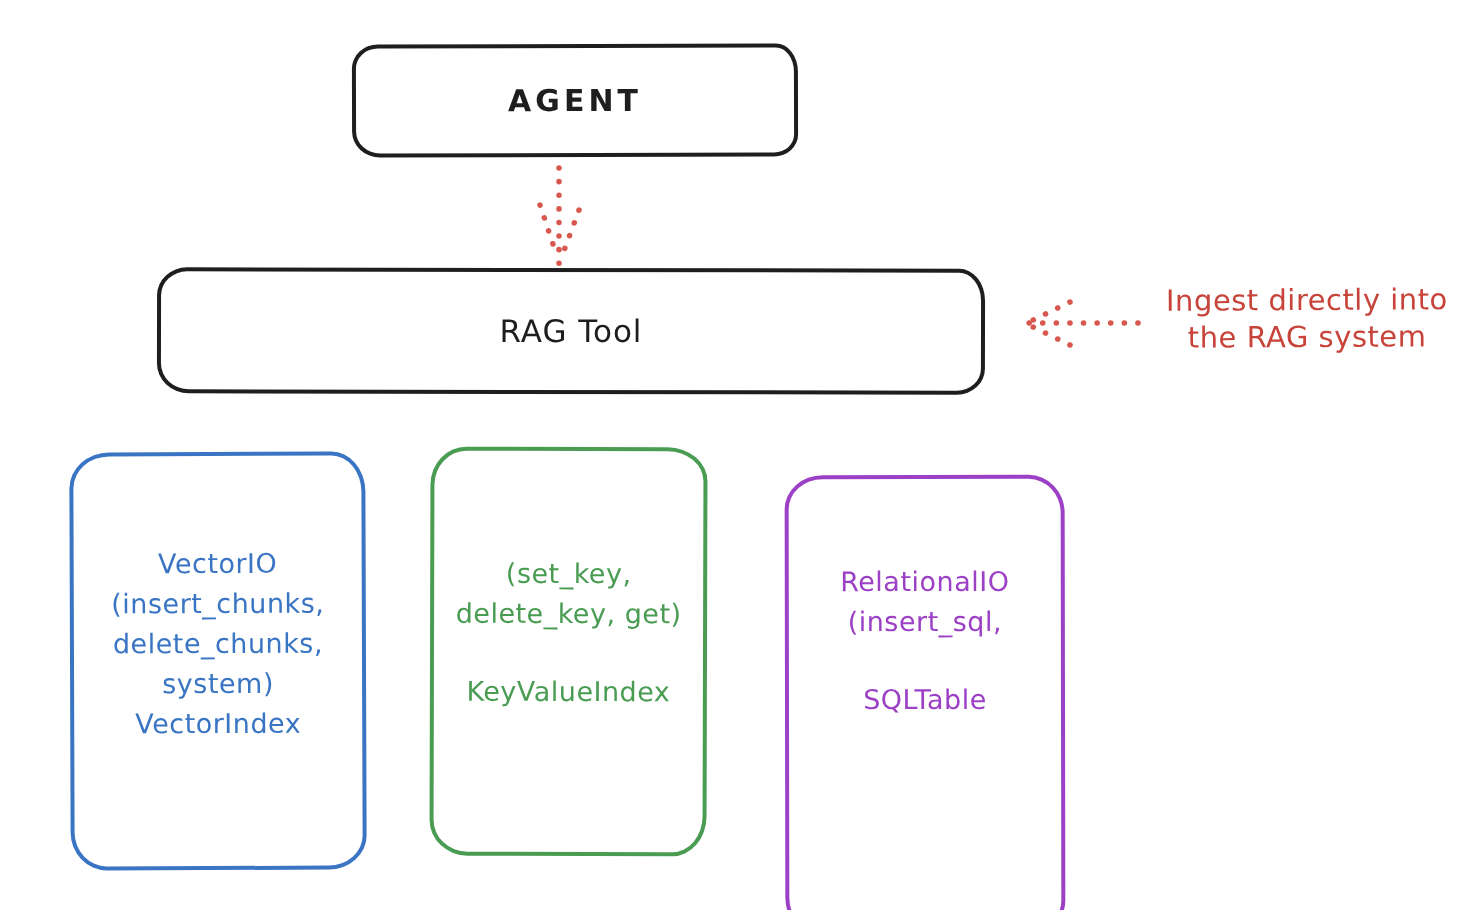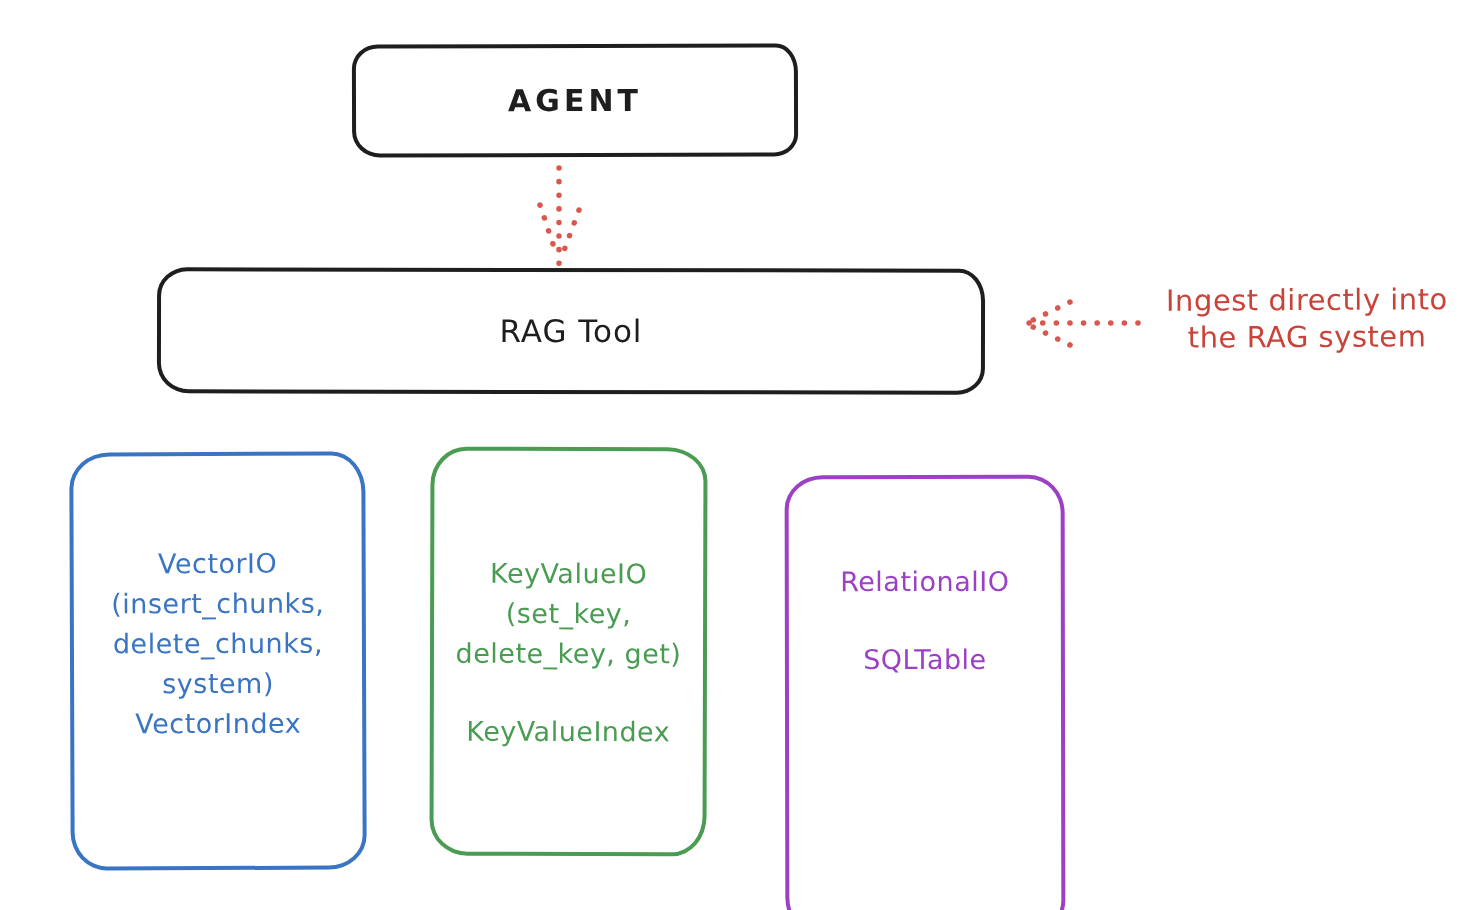--- a/index.html
+++ b/index.html
@@ -112,24 +112,24 @@
 
   <div class="card card-vector" style="border-color: rgb(58, 117, 196); color: rgb(58, 117, 196);">
     <div>VectorIO</div>
     <div>(insert_chunks,</div>
     <div>delete_chunks,</div>
     <div>system)</div>
     <div class="index-label">VectorIndex</div>
   </div>
 
   <div class="card card-keyvalue" style="border-color: rgb(74, 156, 83); color: rgb(74, 156, 83);">
-    <div>KeyValueIO</div>
     <div>(set_key,</div>
     <div>delete_key, get)</div>
     <div class="index-label">KeyValueIndex</div>
   </div>
 
   <div class="card card-relational" style="border-color: rgb(156, 64, 198); color: rgb(156, 64, 198);">
     <div>RelationalIO</div>
+    <div>(insert_sql,</div>
     <div class="index-label">SQLTable</div>
   </div>
 
 </div>
 
 </body></html>

